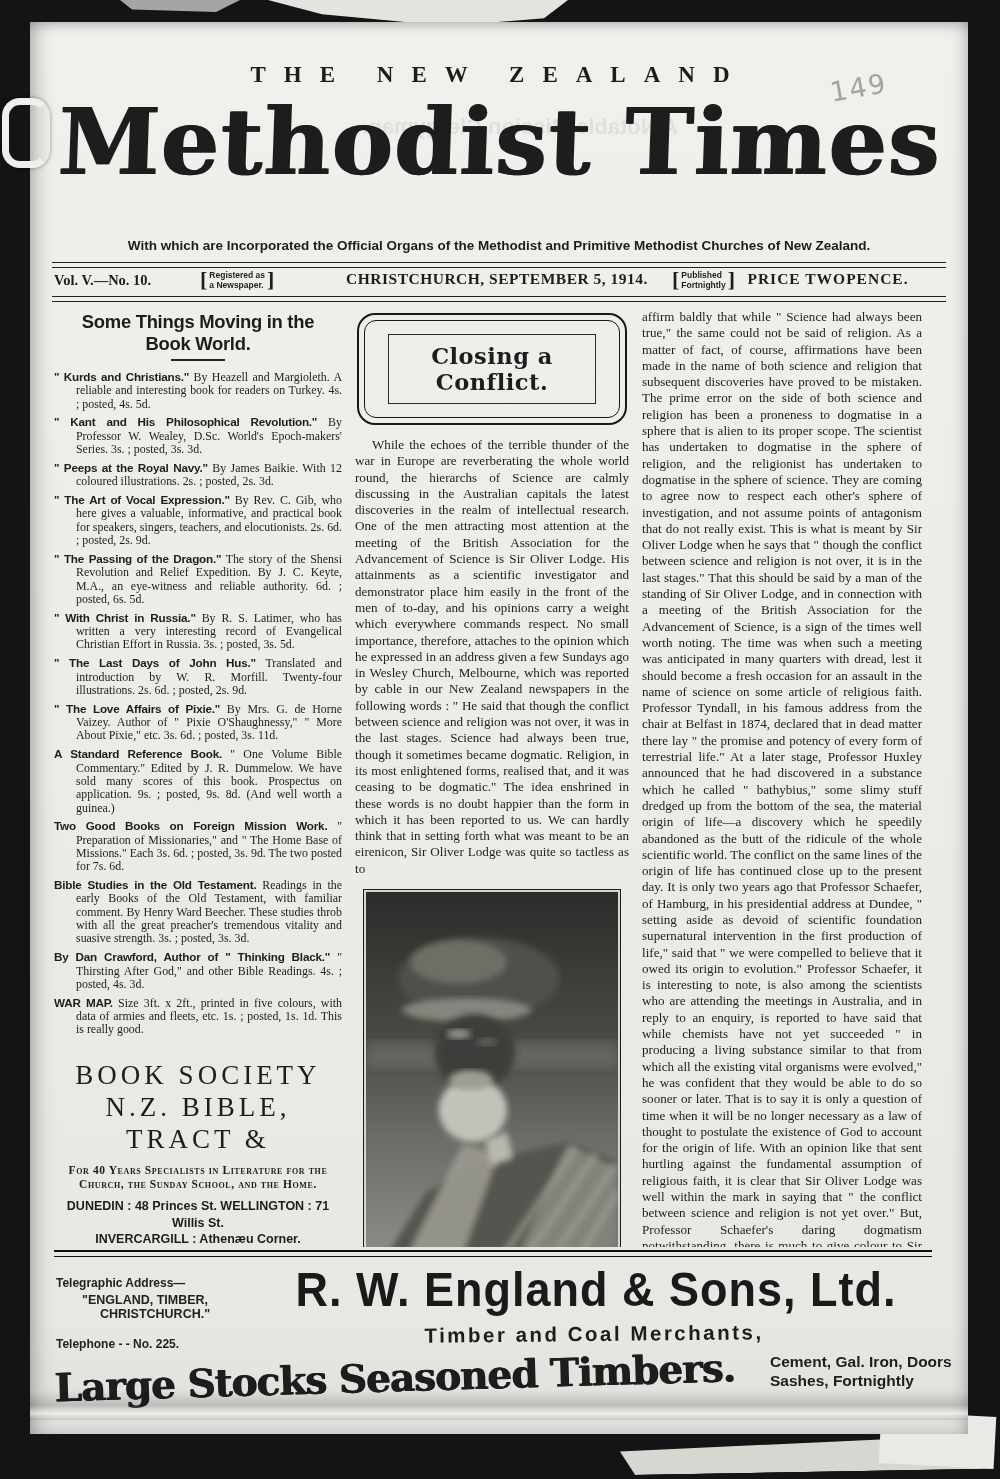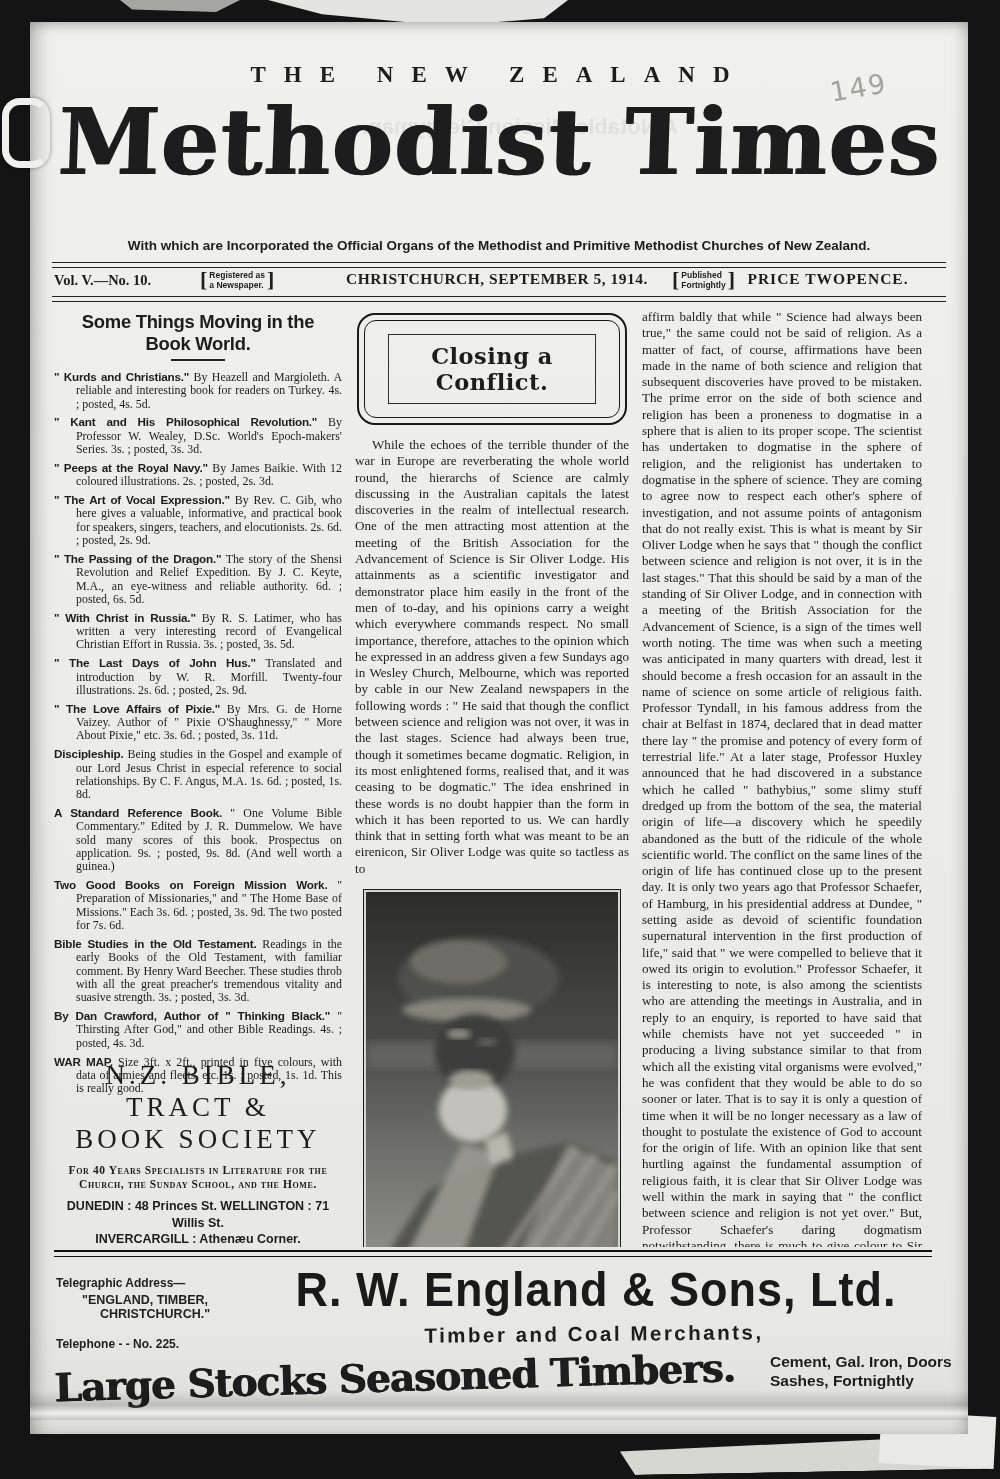--- a/index.html
+++ b/index.html
@@ -135,30 +135,29 @@
         <div class="bw-rule"></div>
         <ul class="book-list">
           <li><span class="bt">" Kurds and Christians."</span> <span>By Heazell and Margioleth.  A reliable and interesting book for readers on Turkey.  4s. ; posted, 4s. 5d.</span></li>
           <li><span class="bt">" Kant and His Philosophical Revolution."</span> <span>By Professor W. Wealey, D.Sc.  World's Epoch-makers' Series.  3s. ; posted, 3s. 3d.</span></li>
           <li><span class="bt">" Peeps at the Royal Navy."</span> <span>By James Baikie. With 12 coloured illustrations.  2s. ; posted, 2s. 3d.</span></li>
           <li><span class="bt">" The Art of Vocal Expression."</span> <span>By Rev. C. Gib, who here gives a valuable, informative, and practical book for speakers, singers, teachers, and elocutionists.  2s. 6d. ; posted, 2s. 9d.</span></li>
           <li><span class="bt">" The Passing of the Dragon."</span> <span>The story of the Shensi Revolution and Relief Expedition.  By J. C. Keyte, M.A., an eye-witness and reliable authority.  6d. ; posted, 6s. 5d.</span></li>
           <li><span class="bt">" With Christ in Russia."</span> <span>By R. S. Latimer, who has written a very interesting record of Evangelical Christian Effort in Russia.  3s. ; posted, 3s. 5d.</span></li>
           <li><span class="bt">" The Last Days of John Hus."</span> <span>Translated and introduction by W. R. Morfill.  Twenty-four illustrations.  2s. 6d. ; posted, 2s. 9d.</span></li>
           <li><span class="bt">" The Love Affairs of Pixie."</span> <span>By Mrs. G. de Horne Vaizey.  Author of " Pixie O'Shaughnessy," " More About Pixie," etc.  3s. 6d. ; posted, 3s. 11d.</span></li>
-          <li><span class="bt">Discipleship.</span> <span>Being studies in the Gospel and example of our Lord Jesus Christ in especial reference to social relationships.  By C. F. Angus, M.A.  1s. 6d. ; posted, 1s. 8d.</span></li>
           <li><span class="bt">A Standard Reference Book.</span> <span>" One Volume Bible Commentary."  Edited by J. R. Dummelow.  We have sold many scores of this book.  Prospectus on application.  9s. ; posted, 9s. 8d.  (And well worth a guinea.)</span></li>
           <li><span class="bt">Two Good Books on Foreign Mission Work.</span> <span>" Preparation of Missionaries," and " The Home Base of Missions."  Each 3s. 6d. ; posted, 3s. 9d.  The two posted for 7s. 6d.</span></li>
           <li><span class="bt">Bible Studies in the Old Testament.</span> <span>Readings in the early Books of the Old Testament, with familiar comment.  By Henry Ward Beecher.  These studies throb with all the great preacher's tremendous vitality and suasive strength.  3s. ; posted, 3s. 3d.</span></li>
           <li><span class="bt">By Dan Crawford, Author of " Thinking Black."</span> <span>" Thirsting After God," and other Bible Readings.  4s. ; posted, 4s. 3d.</span></li>
           <li><span class="bt">WAR MAP.</span> <span>Size 3ft. x 2ft., printed in five colours, with data of armies and fleets, etc.  1s. ; posted, 1s. 1d.  This is really good.</span></li>
         </ul>
         <div class="society">
+          <div class="soc-name">BOOK SOCIETY</div>
           <div class="soc-name">N.Z. BIBLE, TRACT &amp;</div>
-          <div class="soc-name">BOOK SOCIETY</div>
           <div class="soc-tag">For 40 Years Specialists in Literature for the</div>
           <div class="soc-tag" style="margin-top:0;">Church, the Sunday School, and the Home.</div>
           <div class="soc-addr">DUNEDIN : 48 Princes St.    WELLINGTON : 71 Willis St.</div>
           <div class="soc-addr" style="margin-top:0;">INVERCARGILL : Athenæu Corner.</div>
         </div>
       </div>
 
       <div class="colM">
         <div class="conflict">
           <div class="conflict-in">

